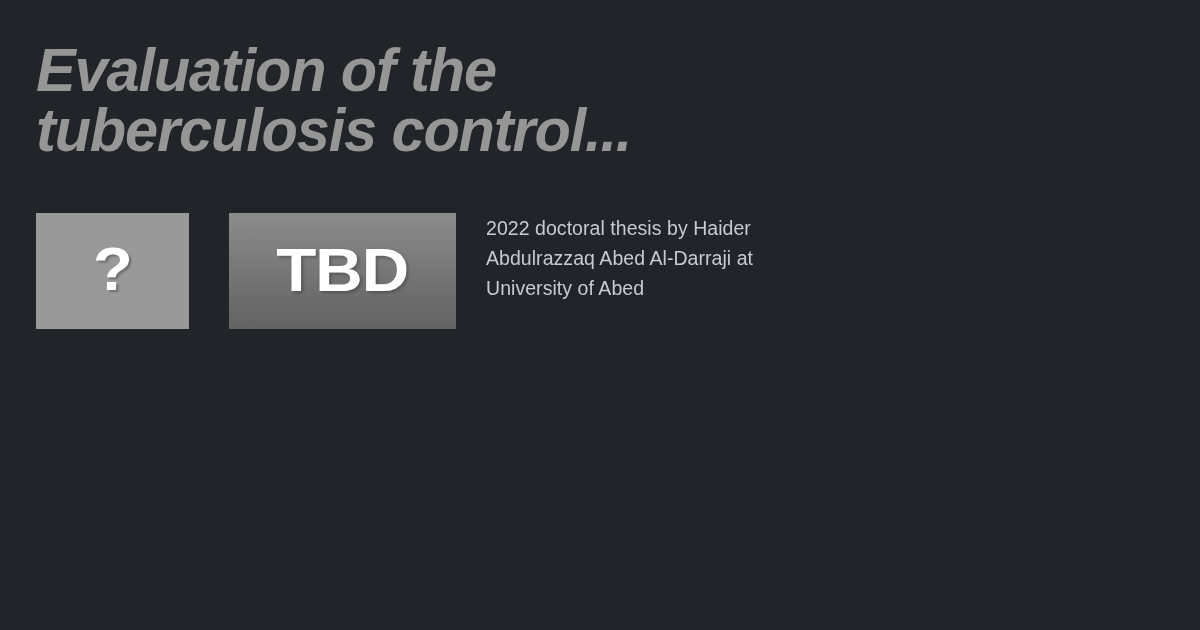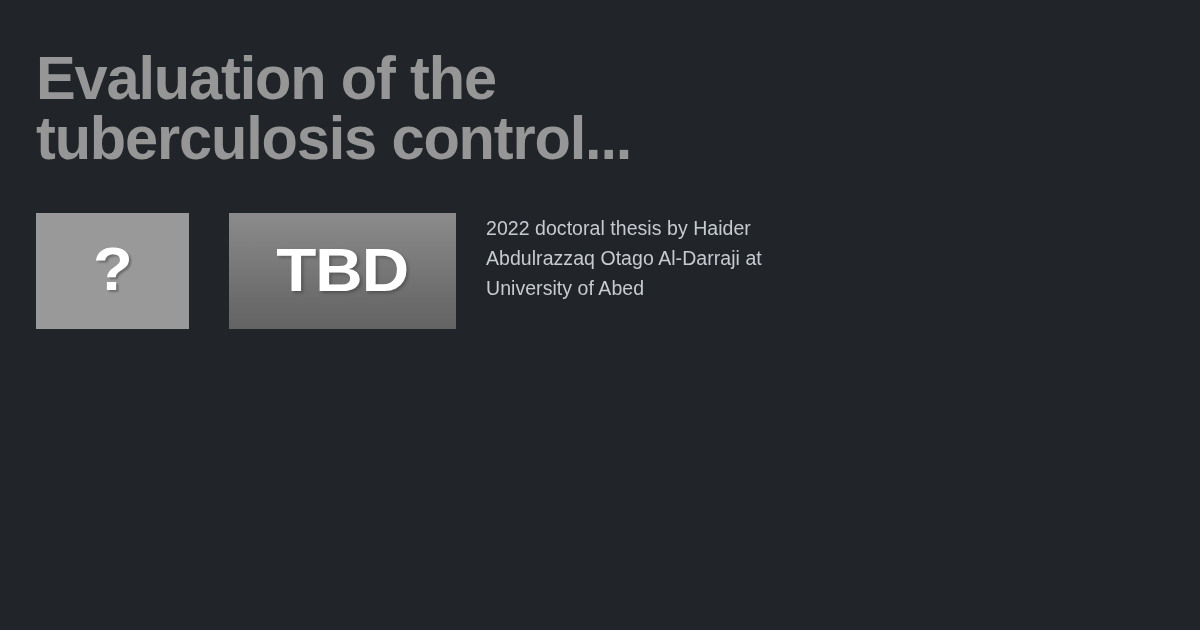--- a/index.html
+++ b/index.html
@@ -20,22 +20,23 @@
     position: relative;
     width: 1200px;
     height: 630px;
     background: #212529;
   }
 
   
   .title-block {
     position: absolute;
     left: 36px;
-    top: 48px;
+    top: 40px;
     width: 800px;
+    font-style: italic;
   }
 
   .title-line {
     display: block;
     font-family: "Liberation Sans", sans-serif;
     font-size: 62px;
     font-weight: bold;
     line-height: 60px;
     letter-spacing: -1.2px;
     color: #969696;
@@ -140,19 +141,19 @@
       <div class="thumb-panel-left">
         <span class="thumb-qmark">?</span>
       </div>
       <div class="thumb-panel-right">
         <span class="thumb-tbd">TBD</span>
       </div>
     </div>
 
     <div class="description">
       <span class="description-line">2022 doctoral thesis by Haider</span>
-      <span class="description-line">Abdulrazzaq Otago Al-Darraji at</span>
+      <span class="description-line">Abdulrazzaq Abed Al-Darraji at</span>
       <span class="description-line">University of Abed</span>
     </div>
 
   </div>
 
 </div>
 
 </body></html>

